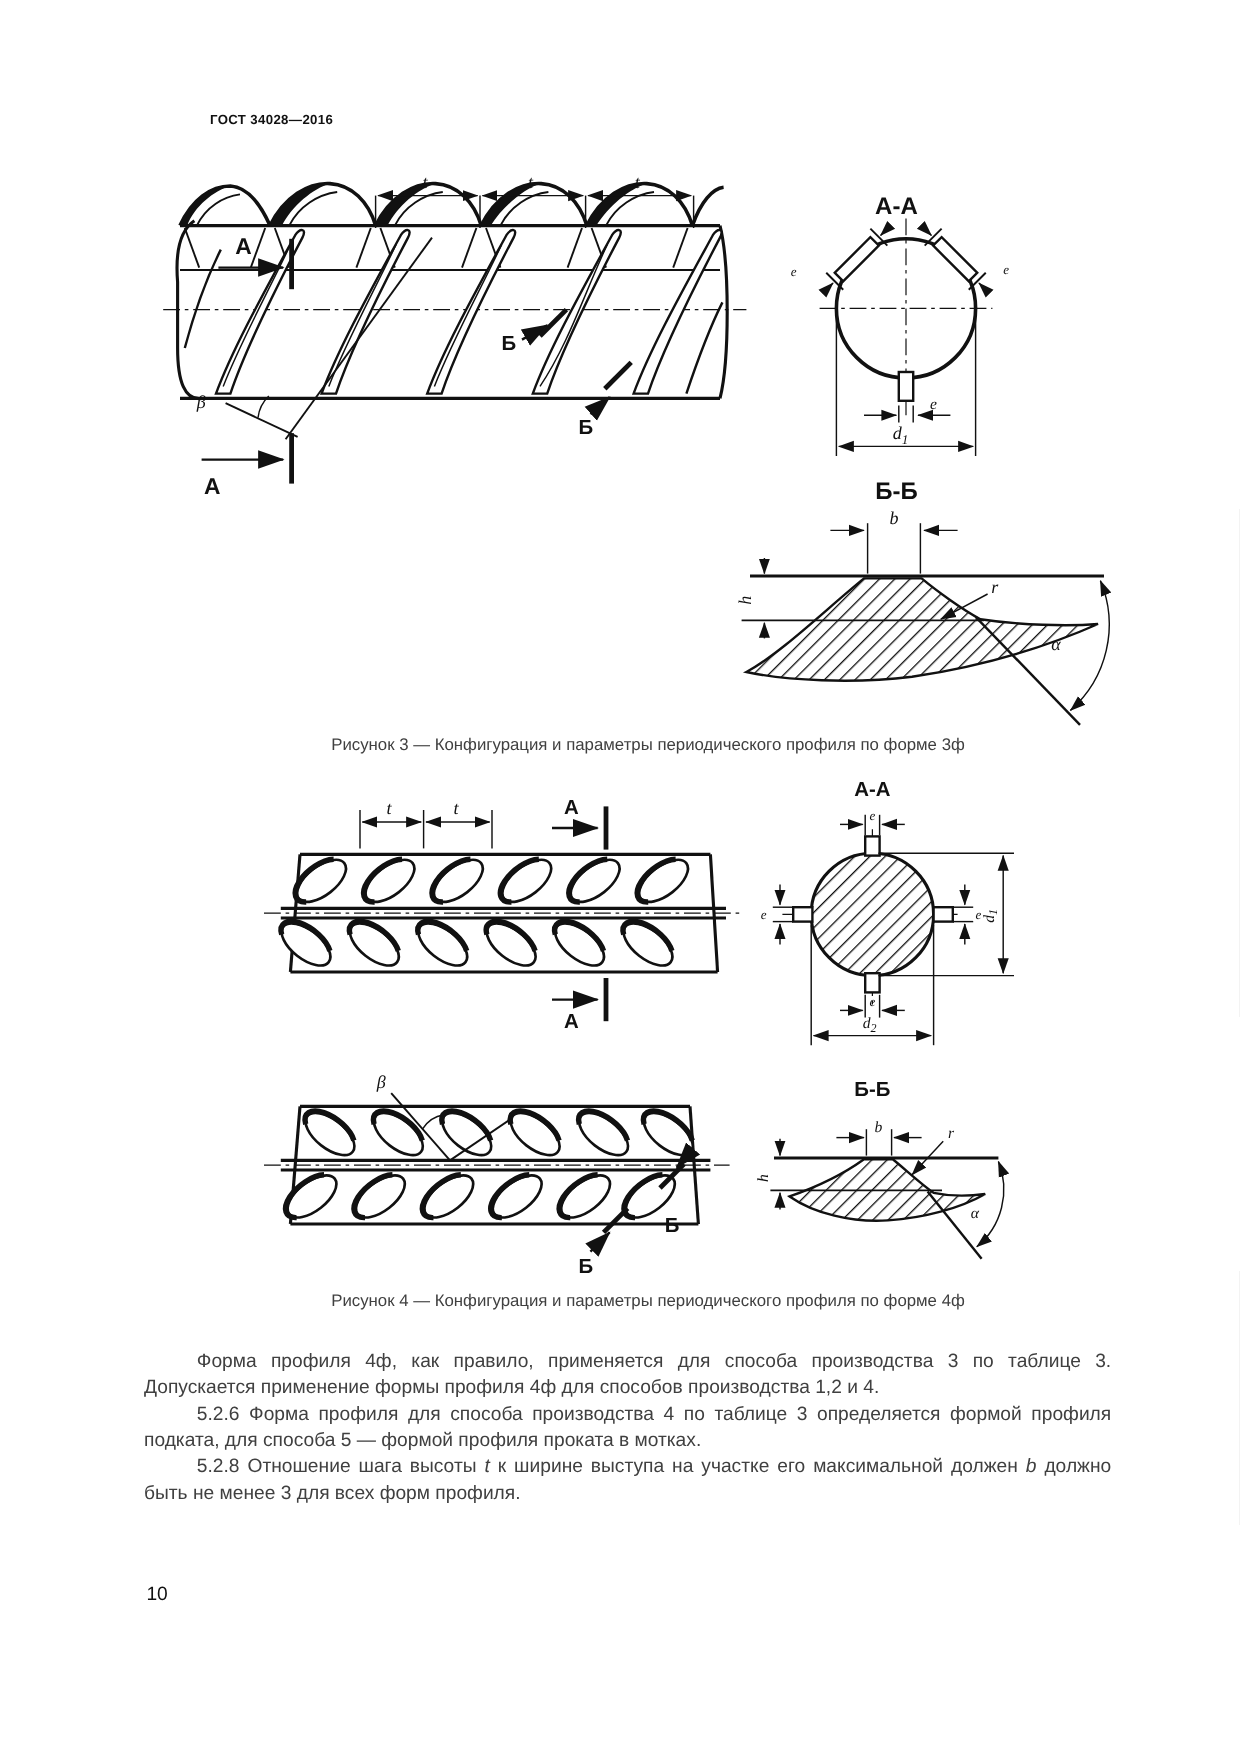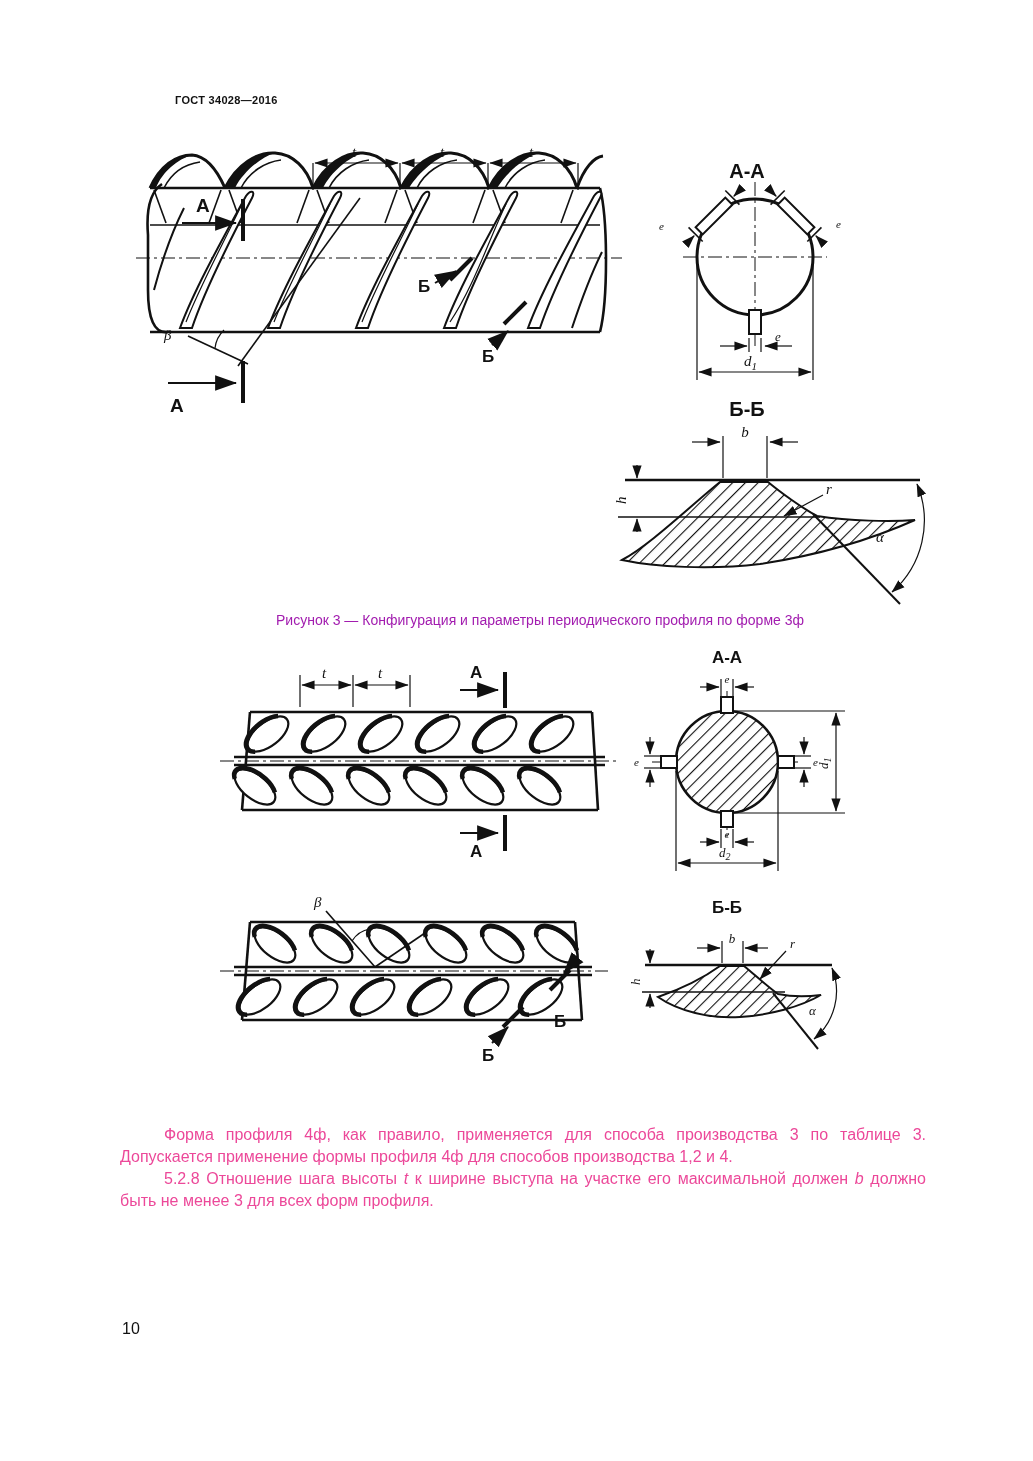--- a/index.html
+++ b/index.html
@@ -1,22 +1,22 @@
 <!DOCTYPE html>
 <html><head>
 <meta charset="utf-8">
 <style>
   html,body{margin:0;padding:0;background:#e8e8e8;}
   .page{position:relative;width:1033px;height:1461px;background:#ffffff;margin:0 auto;
         font-family:"Liberation Sans",sans-serif;color:#111;overflow:hidden;}
   .hdr{position:absolute;left:136px;top:94px;font-size:11px;font-weight:bold;letter-spacing:.3px;margin-left:39px;}
-  .cap{position:absolute;left:120px;width:840px;text-align:center;font-size:14px;color:#a21caf;}
+  .cap{position:absolute;left:120px;width:840px;text-align:center;font-size:14px;color:#404040;}
   .cap3{top:612px;} .cap4{top:1075px;}
   .bodytext{position:absolute;left:120px;top:1124px;width:806px;font-size:16px;line-height:22px;
-            text-align:justify;color:#ec4899;}
+            text-align:justify;color:#404040;}
   .bodytext p{margin:0;text-indent:44px;}
   .pagenum{position:absolute;left:122px;top:1320px;font-size:16px;}
   svg{position:absolute;overflow:visible;}
   .f3{left:120px;top:140px;}
   .f4{left:220px;top:645px;}
   
   .s1{stroke:#111;stroke-width:1.2;fill:none}
   .s15{stroke:#111;stroke-width:1.6;fill:none}
   .s2{stroke:#111;stroke-width:2;fill:none}
   .s25{stroke:#111;stroke-width:2.6;fill:none}
@@ -398,20 +398,22 @@
       </g>
 
       <g>
         <line class="s2" x1="553" y1="348" x2="598" y2="404"></line>
         <path class="dim" d="M612,323 A62,62 0 0 1 594,394" marker-end="url(#ar4)" marker-start="url(#ar4)"></path>
         <text class="dimTxtM" x="589" y="370">α</text>
       </g>
     </g>
   </svg>
 
+  <div class="cap cap4">Рисунок 4 — Конфигурация и параметры периодического профиля по форме 4ф</div>
 
   <div class="bodytext">
       <p><span>Форма профиля 4ф, как правило, применяется для способа производства 3 по таблице 3. Допускается применение формы профиля 4ф для способов производства 1,2 и 4.</span></p>
+      <p><span>5.2.6 Форма профиля для способа производства 4 по таблице 3 определяется формой профиля подката, для способа 5 — формой профиля проката в мотках.</span></p>
       <p><span>5.2.8 Отношение шага высоты </span><span style="font-style: italic;">t</span><span> к ширине выступа на участке его максимальной должен </span><span style="font-style: italic;">b</span><span> должно быть не менее 3 для всех форм профиля.</span></p>
     </div>
 
   <div class="pagenum">10</div>
 </div>
 
 </body></html>

